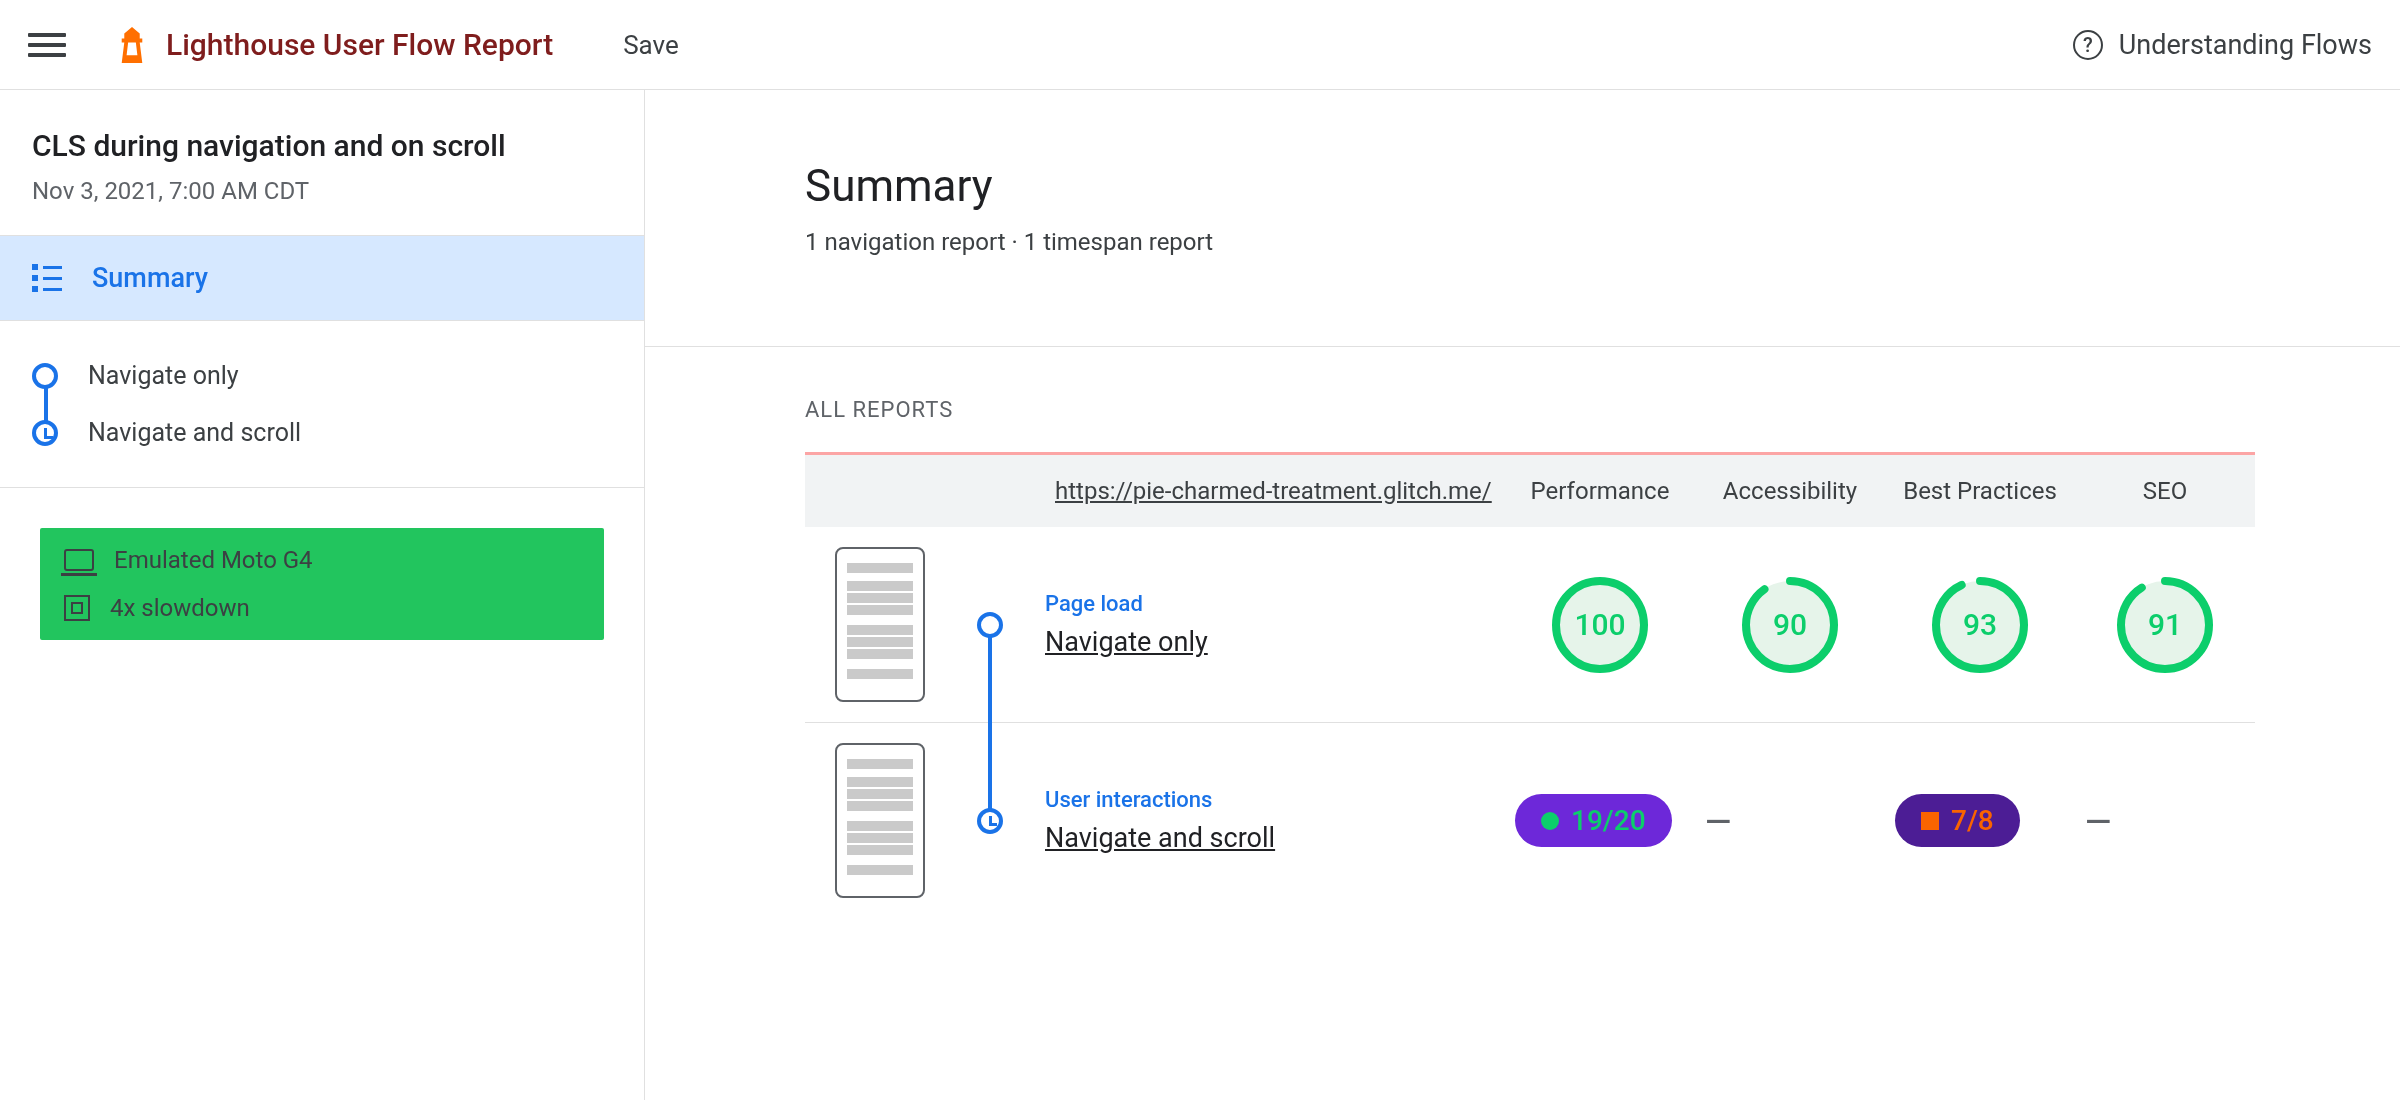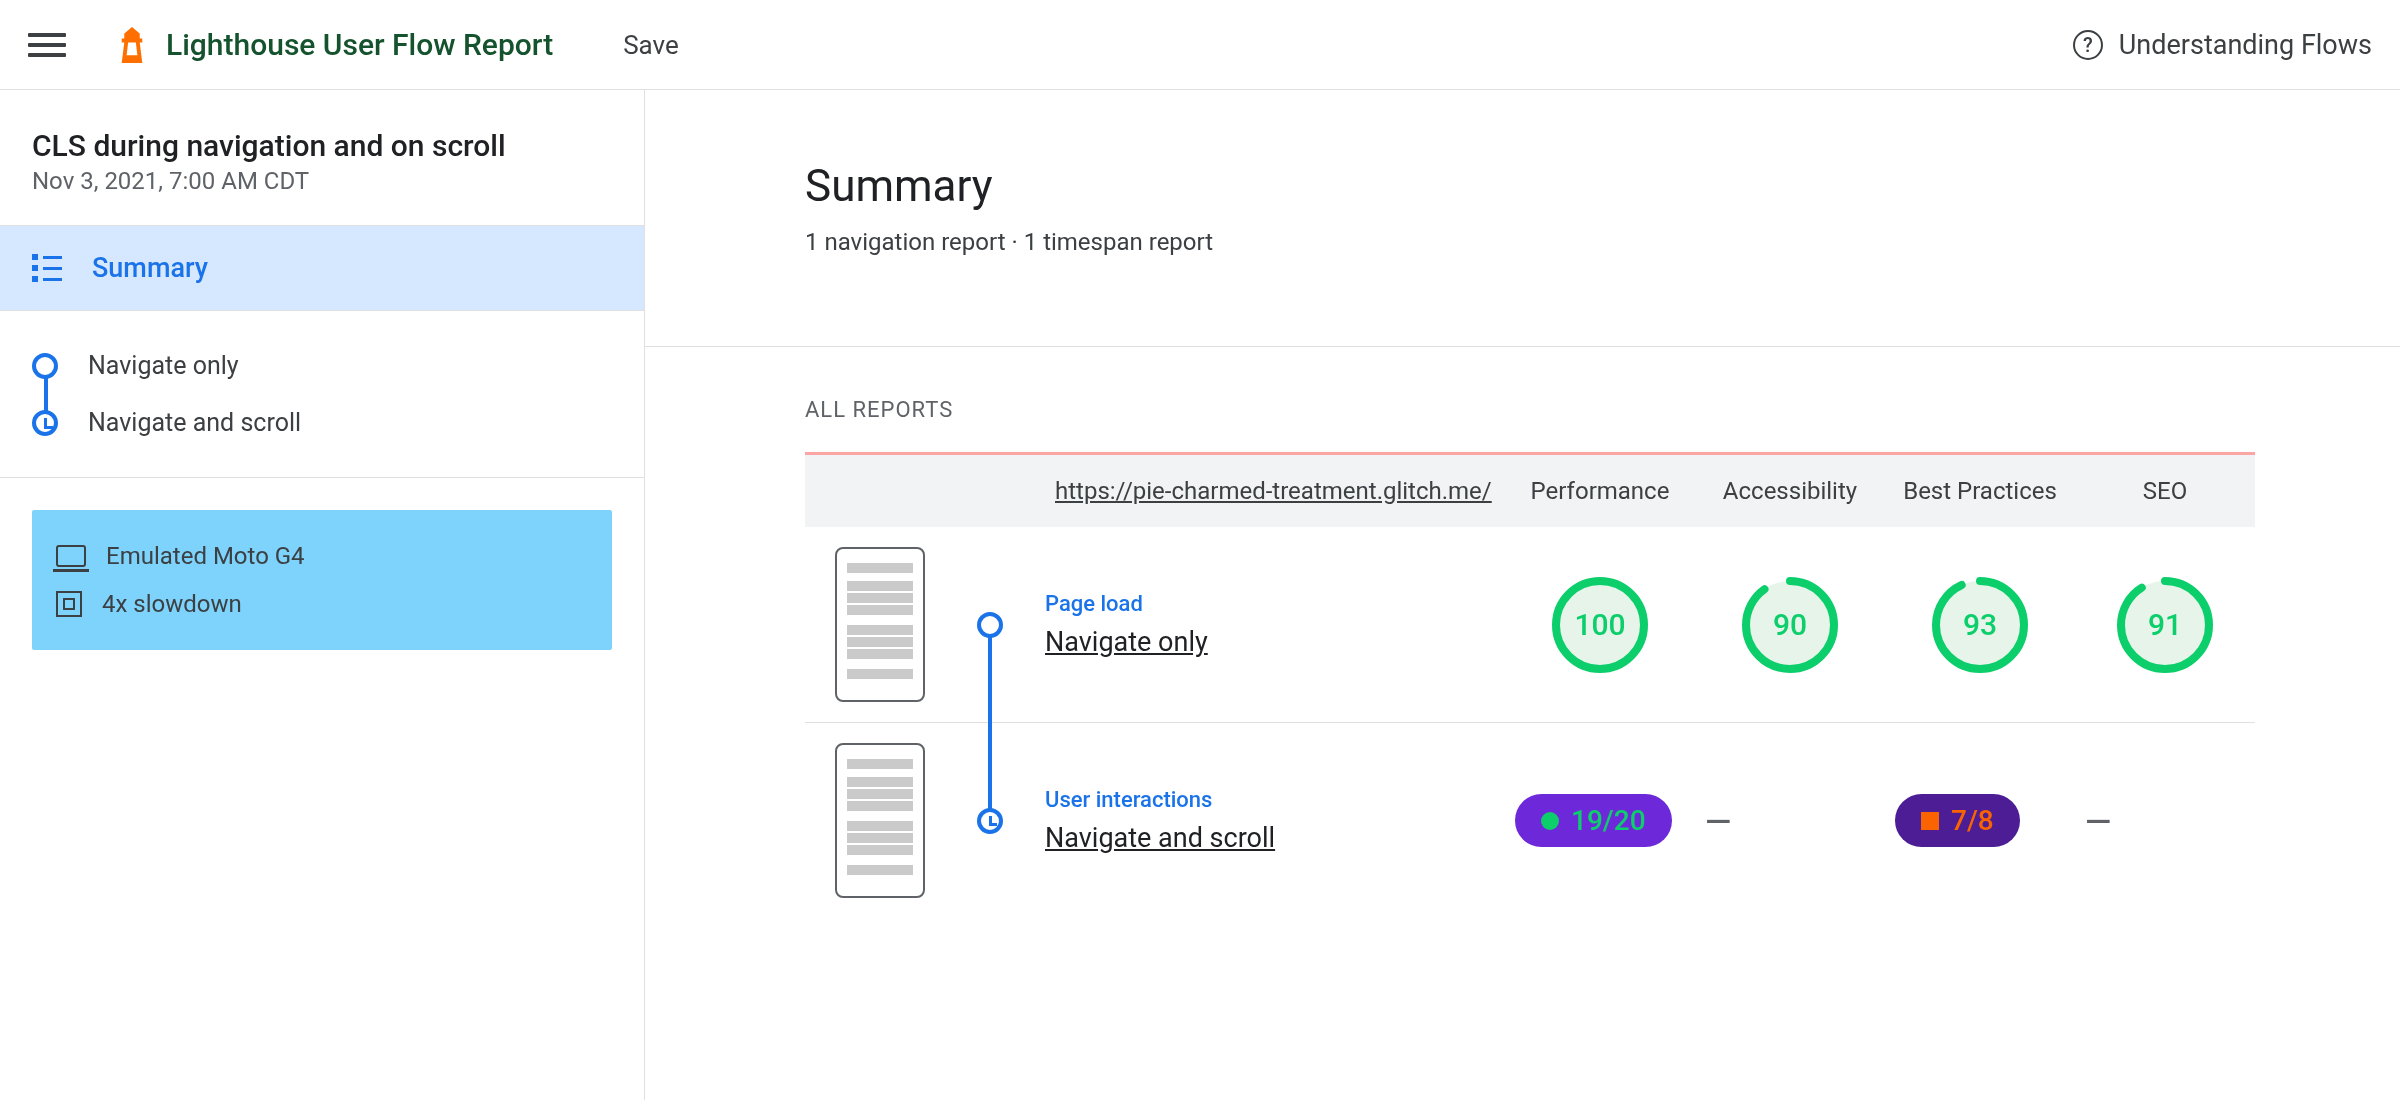--- a/index.html
+++ b/index.html
@@ -3,53 +3,53 @@
 <meta charset="utf-8">
 <style>
 * { box-sizing: border-box; margin: 0; padding: 0; }
 body { font-family: Roboto, Arial, sans-serif; color: #202124; background: #fff; width: 2400px; height: 1100px; overflow: hidden; }
 
 
 .topbar { display: flex; align-items: center; height: 90px; border-bottom: 1px solid #e0e0e0; padding: 0 28px; }
 .hamburger { width: 38px; height: 38px; display: flex; flex-direction: column; justify-content: center; gap: 6px; cursor: pointer; }
 .hamburger span { display: block; height: 4px; background: #3c4043; border-radius: 1px; }
 .lighthouse-logo { margin-left: 50px; margin-right: 18px; display: flex; align-items: center; }
-.app-title { font-size: 30px; font-weight: 500; color: #14532d; }
+.app-title { font-size: 30px; font-weight: 500; color: #7f1d1d; }
 .save-link { margin-left: 70px; font-size: 26px; color: #3c4043; cursor: pointer; }
 .topbar-right { margin-left: auto; display: flex; align-items: center; gap: 16px; font-size: 27px; color: #3c4043; cursor: pointer; }
 .help-icon { width: 30px; height: 30px; border: 2.5px solid #3c4043; border-radius: 50%; display: flex; align-items: center; justify-content: center; font-size: 20px; font-weight: 500; }
 
 
 .page { display: flex; height: calc(1100px - 90px); }
 .sidebar { width: 645px; border-right: 1px solid #e0e0e0; display: flex; flex-direction: column; }
 .main { flex: 1; padding: 70px 100px 0 160px; overflow: auto; }
 
 
 .sb-header { padding: 38px 32px 30px; border-bottom: 1px solid #e0e0e0; }
-.flow-name { font-size: 30px; font-weight: 500; margin-bottom: 4px; }
+.flow-name { font-size: 30px; font-weight: 500; margin-bottom: 14px; }
 .flow-date { font-size: 24px; color: #5f6368; }
 
 
 .sb-summary { display: flex; align-items: center; gap: 30px; padding: 26px 32px; background: #d6e8ff; border-bottom: 1px solid #e0e0e0; cursor: pointer; }
 .sb-summary-icon { width: 30px; display: flex; flex-direction: column; gap: 5px; }
 .sb-summary-icon .row { display: flex; align-items: center; gap: 5px; }
 .sb-summary-icon .dot { width: 6px; height: 6px; background: #1a73e8; }
 .sb-summary-icon .line { flex: 1; height: 3px; background: #1a73e8; }
 .sb-summary-label { font-size: 27px; color: #1a73e8; font-weight: 500; }
 
 
 .sb-steps { border-bottom: 1px solid #e0e0e0; padding: 26px 0 26px 32px; position: relative; }
 .sb-step { display: flex; align-items: center; gap: 30px; padding: 14px 0; cursor: pointer; }
 .step-marker { width: 26px; height: 26px; border: 4px solid #1a73e8; border-radius: 50%; background: #fff; position: relative; z-index: 2; display: flex; align-items: center; justify-content: center; }
 .step-marker.clock::after { content: ""; width: 6px; height: 8px; border-left: 3px solid #1a73e8; border-bottom: 3px solid #1a73e8; position: absolute; top: 4px; left: 9px; transform: translate(-1px,0); }
 .sb-step-label { font-size: 25px; color: #3c4043; }
 .sb-connector { position: absolute; left: 44px; top: 60px; width: 4px; height: 64px; background: #1a73e8; z-index: 1; }
 
 
-.sb-footer { margin: 32px; padding: 22px 24px; background: #7dd3fc; border-radius: 2px; }
+.sb-footer { margin: 40px; padding: 8px 24px; background: #22c55e; border-radius: 2px; }
 .sb-footer-row { display: flex; align-items: center; gap: 20px; padding: 10px 0; font-size: 24px; color: #3c4043; }
 .device-icon { width: 30px; height: 22px; border: 2.5px solid #3c4043; border-radius: 3px; position: relative; }
 .device-icon::after { content: ""; position: absolute; bottom: -7px; left: -5px; right: -5px; height: 3px; background: #3c4043; }
 .cpu-icon { width: 26px; height: 26px; border: 2.5px solid #3c4043; position: relative; }
 .cpu-icon::before { content: ""; position: absolute; inset: 5px; border: 2px solid #3c4043; }
 
 
 .summary-title { font-size: 44px; font-weight: 400; margin-bottom: 16px; }
 .summary-sub { font-size: 24px; color: #3c4043; margin-bottom: 90px; }
 .main-divider { border-top: 1px solid #e0e0e0; margin-left: -160px; margin-right: -100px; }

